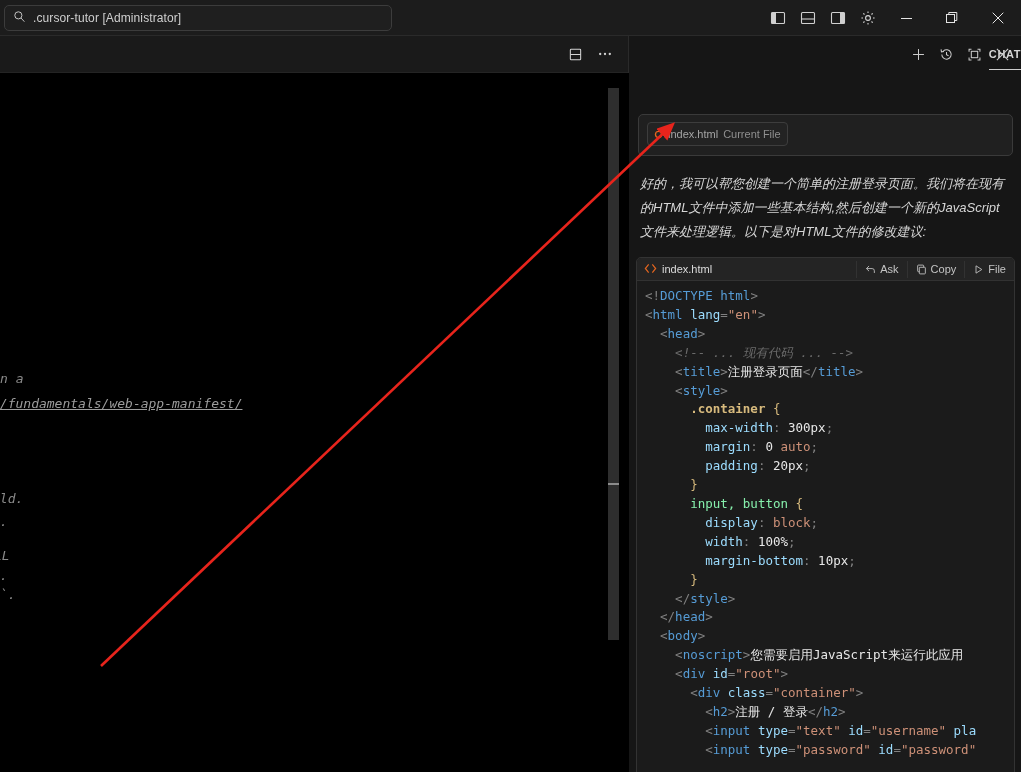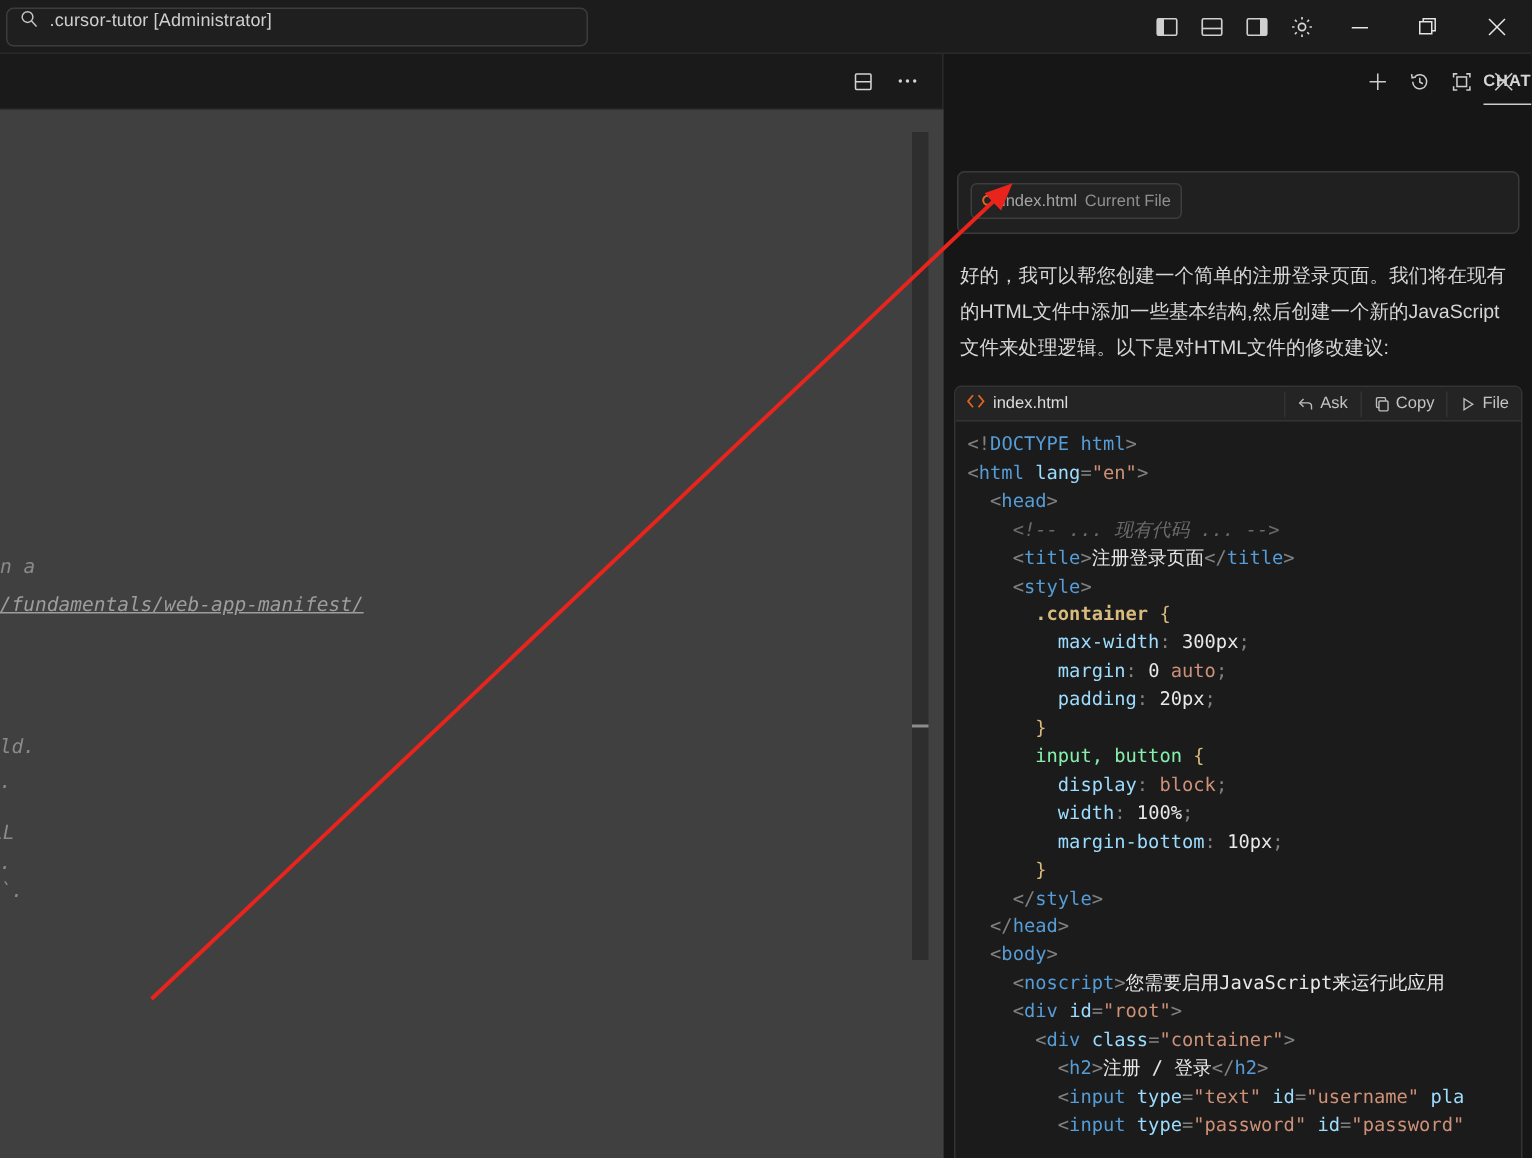--- a/index.html
+++ b/index.html
@@ -14,21 +14,21 @@
   
   .titlebar {
     position: absolute; top: 0; left: 0; width: 1021px; height: 36px;
     background: #1c1c1c; display: flex; align-items: center;
     border-bottom: 1px solid #2a2a2a;
   }
   .qo-wrap { position: absolute; left: 4px; top: 5px; width: 388px; height: 26px; }
   .quickopen {
     width: 100%; height: 100%;
     background: #1f1f1f; border: 1px solid #3c3c3c; border-radius: 5px;
-    display: flex; padding: 0 8px; gap: 7px;
+    display: flex; align-items: center; padding: 0 8px; gap: 7px;
   }
   .quickopen .qo-text { color: #cfcfcf; font-size: 12px; letter-spacing: .1px; white-space: nowrap; }
   .tb-right { position: absolute; right: 0; top: 0; height: 36px; display: flex; align-items: center; }
   .tb-icon {
     width: 30px; height: 36px; display: flex; align-items: center; justify-content: center;
     color: #d0d0d0;
   }
   .win-btn { width: 46px; height: 36px; display: flex; align-items: center; justify-content: center; color: #e0e0e0; }
 
   
@@ -37,21 +37,21 @@
     background: #1a1a1a; border-right: 1px solid #2a2a2a;
   }
   .editor-toolbar {
     position: absolute; right: 0; top: 0; width: 100%; height: 37px;
     display: flex; align-items: center; justify-content: flex-end; gap: 4px;
     padding-right: 10px; border-bottom: 1px solid #242424; background: #1a1a1a;
   }
   .et-icon { width: 26px; height: 26px; display: flex; align-items: center; justify-content: center; color: #d4d4d4; }
   .code-surface {
     position: absolute; left: 0; top: 37px; width: 629px; height: 699px;
-    background: #404040; overflow: hidden;
+    background: #000000; overflow: hidden;
   }
   .frag {
     position: absolute; white-space: pre;
     font-family: "DejaVu Sans Mono", monospace; font-size: 13px;
     font-style: italic; color: #8a8a8a;
   }
   .frag.link { color: #9d9d9d; text-decoration: underline; }
   .ed-scrollbar {
     position: absolute; left: 608px; top: 52px; width: 11px; height: 552px;
     background: #2e2e2e; border-radius: 0;
@@ -86,21 +86,21 @@
   .ctx-chip {
     display: inline-flex; align-items: center; gap: 5px;
     border: 1px solid #3d3d3d; border-radius: 4px; padding: 2px 6px;
     background: #232323;
   }
   .ctx-name { color: #a5a5a5; font-size: 11px; }
   .ctx-sub { color: #8f8f8f; font-size: 11px; }
   .prompt-text { color: #e6e6e6; font-size: 14px; margin-top: 7px; line-height: 18px; }
 
   .assistant-text {
-    margin: 16px 10px 0 10px; color: #d6d6d6; font-size: 13px; line-height: 24px;
+    margin: 16px 10px 0 10px; color: #d6d6d6; font-size: 13px; line-height: 24px; font-style: italic;
   }
 
   .code-card {
     margin: 13px 6px 0 6px; border: 1px solid #333333; border-radius: 5px;
     background: #1b1b1b; overflow: hidden;
   }
   .code-card-head {
     height: 23px; display: flex; align-items: center; background: #242424;
     border-bottom: 1px solid #323232; padding-left: 7px;
   }

